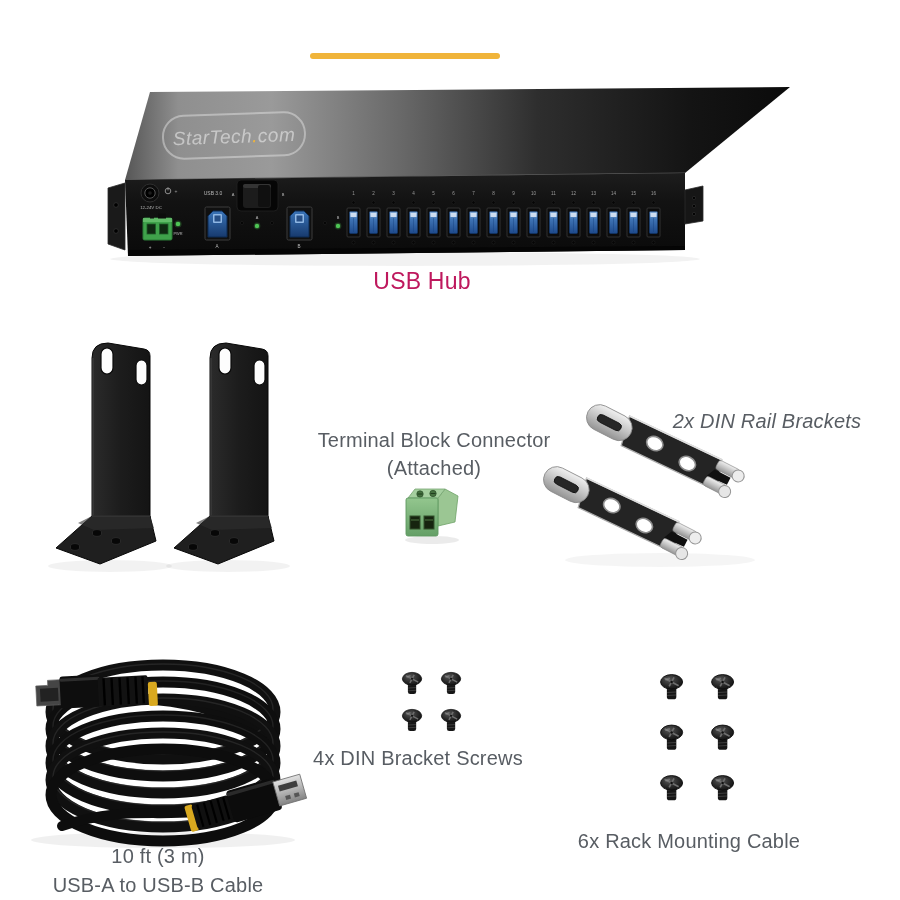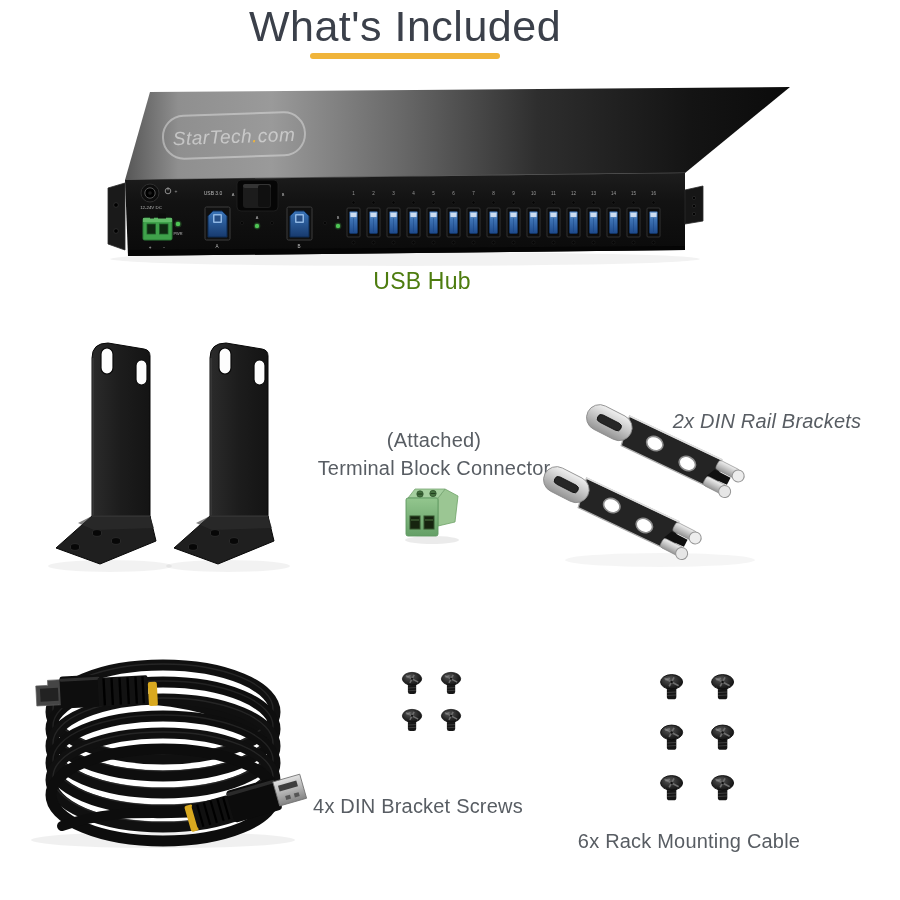--- a/index.html
+++ b/index.html
@@ -2,46 +2,49 @@
 <html><head>
 <meta charset="utf-8">
 <style>
   html,body{margin:0;padding:0;background:#fff;}
   #stage{position:relative;width:900px;height:900px;background:#ffffff;overflow:hidden;
          font-family:"Liberation Sans","DejaVu Sans",sans-serif;}
   .lbl{position:absolute;transform:translateX(-50%);font-weight:300;color:#585d63;
        white-space:nowrap;letter-spacing:.2px;text-align:center;}
   .title{font-size:43px;color:#3b404a;letter-spacing:.5px;}
   .sub{font-size:20px;}
-  .big{font-size:23px;color:#4d7c0f;}
+  .big{font-size:23px;color:#be185d;}
   #title-underline{position:absolute;height:6px;border-radius:3px;}
   svg{position:absolute;left:0;top:0;}
   .pnum{font-size:4.6px;fill:#9a9a9a;}
   .tinytxt{fill:#b9b9b9;}
   .screwdot{fill:#050505;stroke:#2c2c2c;stroke-width:.4;}
 </style>
 </head>
 <body>
 
 <div id="stage">
 
-  <div class="lbl title" style="left:405px;top:2px;">What's Included</div>
   <div id="title-underline" style="left: 310px; top: 53px; width: 190px; background: rgb(240, 180, 58);"></div>
 
   <div class="lbl big" style="left:422px;top:268px;">USB Hub</div>
 
   <div class="lbl sub" style="left:434px;top:426px;line-height:28px;">
+    <div>Terminal Block Connector</div>
     <div>(Attached)</div>
-    <div>Terminal Block Connector</div>
   </div>
 
   <div class="lbl sub" style="left:767px;top:410px;font-style:italic;">2x DIN Rail Brackets</div>
-  <div class="lbl sub" style="left:418px;top:747px;margin-top:48px;">4x DIN Bracket Screws</div>
+  <div class="lbl sub" style="left:418px;top:747px;">4x DIN Bracket Screws</div>
   <div class="lbl sub" style="left:689px;top:830px;">6x Rack Mounting Cable</div>
 
+  <div class="lbl sub" style="left:158px;top:842px;line-height:29px;">
+    <div>10 ft (3 m)</div>
+    <div>USB-A to USB-B Cable</div>
+  </div>
 
   <svg width="900" height="900" viewBox="0 0 900 900">
     <defs>
       <linearGradient id="topGrad" x1="0" y1="0" x2="1" y2="0">
         <stop offset="0" stop-color="#565656"></stop>
           <stop offset="0.08" stop-color="#8f8f8f"></stop>
         <stop offset="0.22" stop-color="#9a9a9a"></stop>
           <stop offset="0.42" stop-color="#676767"></stop>
         <stop offset="0.62" stop-color="#2e2e2e"></stop>
           <stop offset="0.85" stop-color="#141414"></stop>

